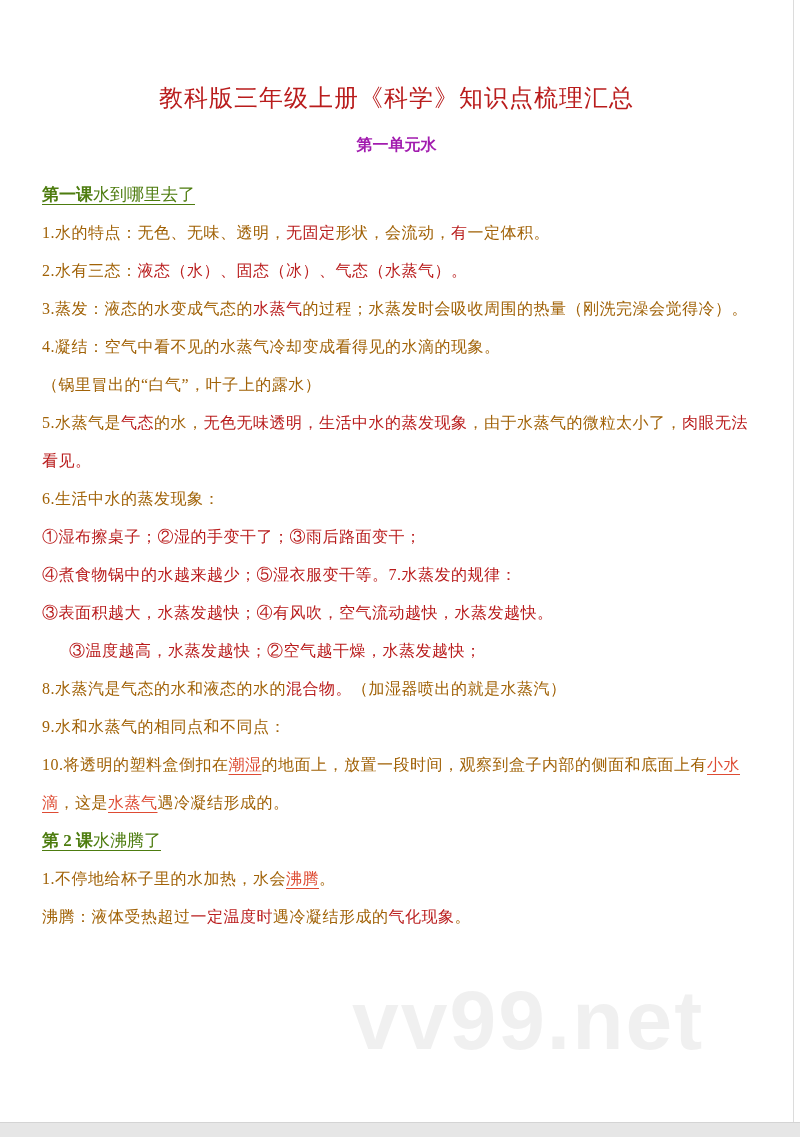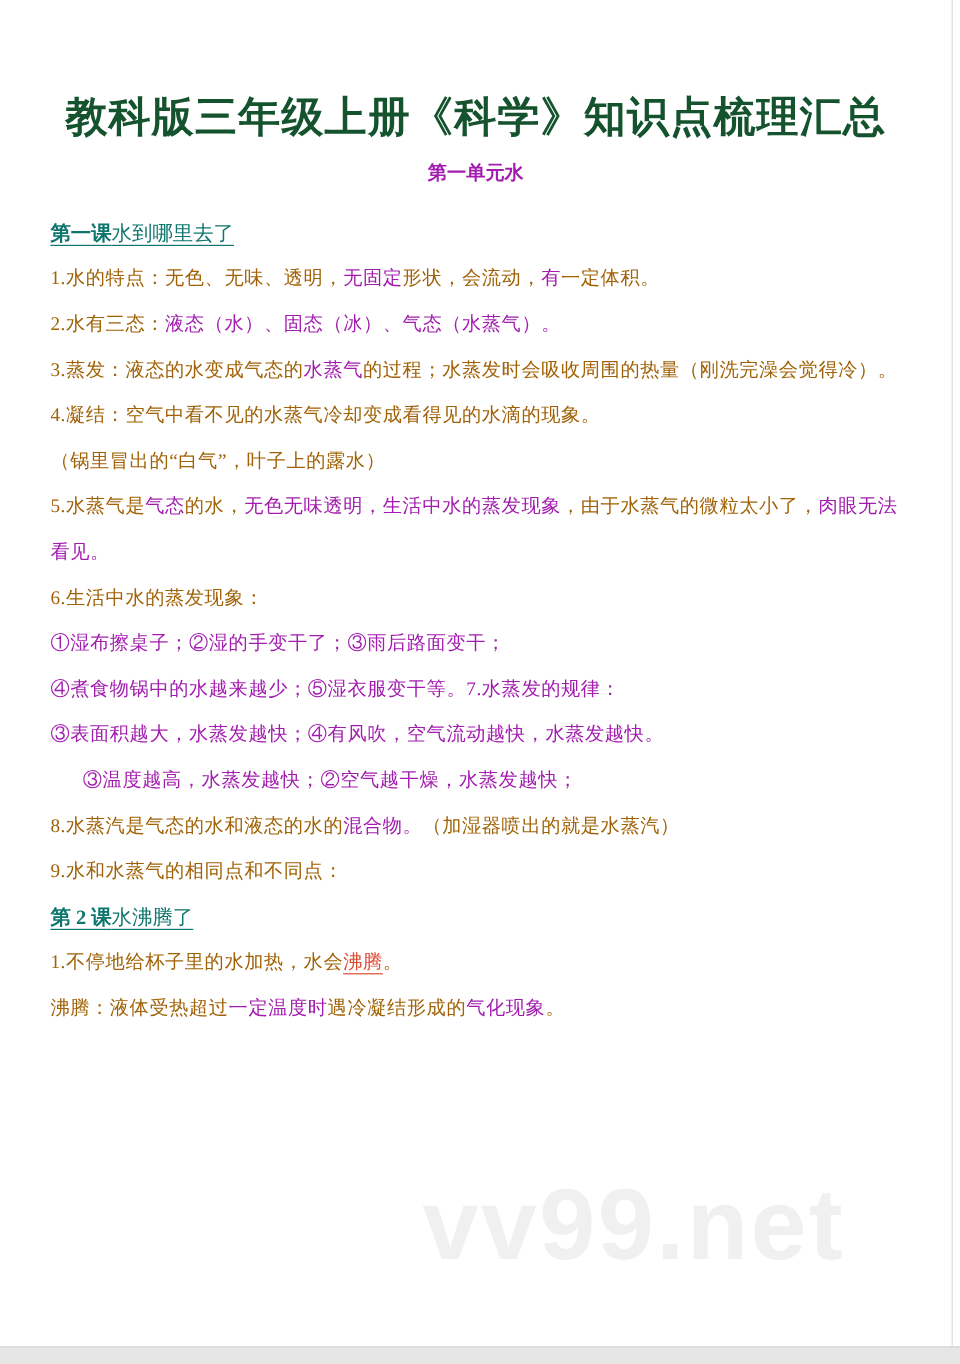--- a/index.html
+++ b/index.html
@@ -27,53 +27,53 @@
     border-top: 1px solid #d4d4d4;
     box-sizing: border-box;
   }
   .content {
     position: relative;
     padding: 82px 42px 0 42px;
     z-index: 2;
   }
   .doc-title {
     text-align: center;
-    font-size: 35px;
-    font-weight: bold;
-    color: #14532d;
+    font-size: 24px;
+    font-weight: normal;
+    color: #b91c1c;
     line-height: 32px;
     letter-spacing: 1px;
   }
   .doc-subtitle {
     text-align: center;
     font-size: 16px;
     font-weight: bold;
     color: #a21caf;
     line-height: 20px;
     margin-top: 21px;
   }
   .flow { margin-top: 21px; }
   .sec-heading {
     font-size: 17px;
     line-height: 38px;
-    color: #0f766e;
+    color: #4d7c0f;
     text-decoration: underline;
     text-underline-offset: 4px;
   }
   .sec-heading .strong { font-weight: bold; }
   .para {
     margin: 0;
     font-size: 16px;
     line-height: 38px;
     color: #3a3a3a;
     letter-spacing: 0.5px;
   }
   .para.indent { padding-left: 27px; }
   .seg-k  { color: #a16207; }
-  .seg-r  { color: #a21caf; }
+  .seg-r  { color: #b91c1c; }
   .seg-ru { color: #de4b33; text-decoration: underline; text-underline-offset: 4px; }
   .watermark {
     position: absolute;
     left: 352px; top: 972px;
     font-family: "Liberation Sans", "DejaVu Sans", sans-serif;
     font-weight: bold;
     font-size: 84px;
     letter-spacing: 2px;
     color: rgba(60, 60, 60, 0.08);
     z-index: 1;
@@ -96,20 +96,21 @@
         <p class="para"><span class="seg-k">4.凝结：空气中看不见的水蒸气冷却变成看得见的水滴的现象。</span></p>
         <p class="para"><span class="seg-k">（锅里冒出的“白气”，叶子上的露水）</span></p>
         <p class="para"><span class="seg-k">5.水蒸气是</span><span class="seg-r">气态</span><span class="seg-k">的水，</span><span class="seg-r">无色无味透明，</span><span class="seg-r">生活中水的蒸发现象</span><span class="seg-k">，由于水蒸气的微粒太小了，</span><span class="seg-r">肉眼无法看见。</span></p>
         <p class="para"><span class="seg-k">6.生活中水的蒸发现象：</span></p>
         <p class="para"><span class="seg-r">①湿布擦桌子；②湿的手变干了；③雨后路面变干；</span></p>
         <p class="para"><span class="seg-r">④煮食物锅中的水越来越少；⑤湿衣服变干等。7.水蒸发的规律：</span></p>
         <p class="para"><span class="seg-r">③表面积越大，水蒸发越快；④有风吹，空气流动越快，水蒸发越快。</span></p>
         <p class="para indent"><span class="seg-r">③温度越高，水蒸发越快；②空气越干燥，水蒸发越快；</span></p>
         <p class="para"><span class="seg-k">8.水蒸汽是气态的水和液态的水的</span><span class="seg-r">混合物。</span><span class="seg-k">（加湿器喷出的就是水蒸汽）</span></p>
         <p class="para"><span class="seg-k">9.水和水蒸气的相同点和不同点：</span></p>
+        <p class="para"><span class="seg-k">10.将透明的塑料盒倒扣在</span><span class="seg-ru">潮湿</span><span class="seg-k">的地面上，放置一段时间，观察到盒子内部的侧面和底面上有</span><span class="seg-ru">小水滴</span><span class="seg-k">，这是</span><span class="seg-ru">水蒸气</span><span class="seg-k">遇冷凝结形成的。</span></p>
         <div class="sec-heading"><span class="strong">第 2 课</span><span>水沸腾了</span></div>
         <p class="para"><span class="seg-k">1.不停地给杯子里的水加热，水会</span><span class="seg-ru">沸腾</span><span class="seg-k">。</span></p>
         <p class="para"><span class="seg-k">沸腾：液体受热超过</span><span class="seg-r">一定温度时</span><span class="seg-k">遇冷凝结形成的</span><span class="seg-r">气化现象</span><span class="seg-k">。</span></p>
       </div>
   </div>
   <div class="watermark">vv99.net</div>
 </div>
 <div class="bottom-strip"></div>
 
 </body></html>

